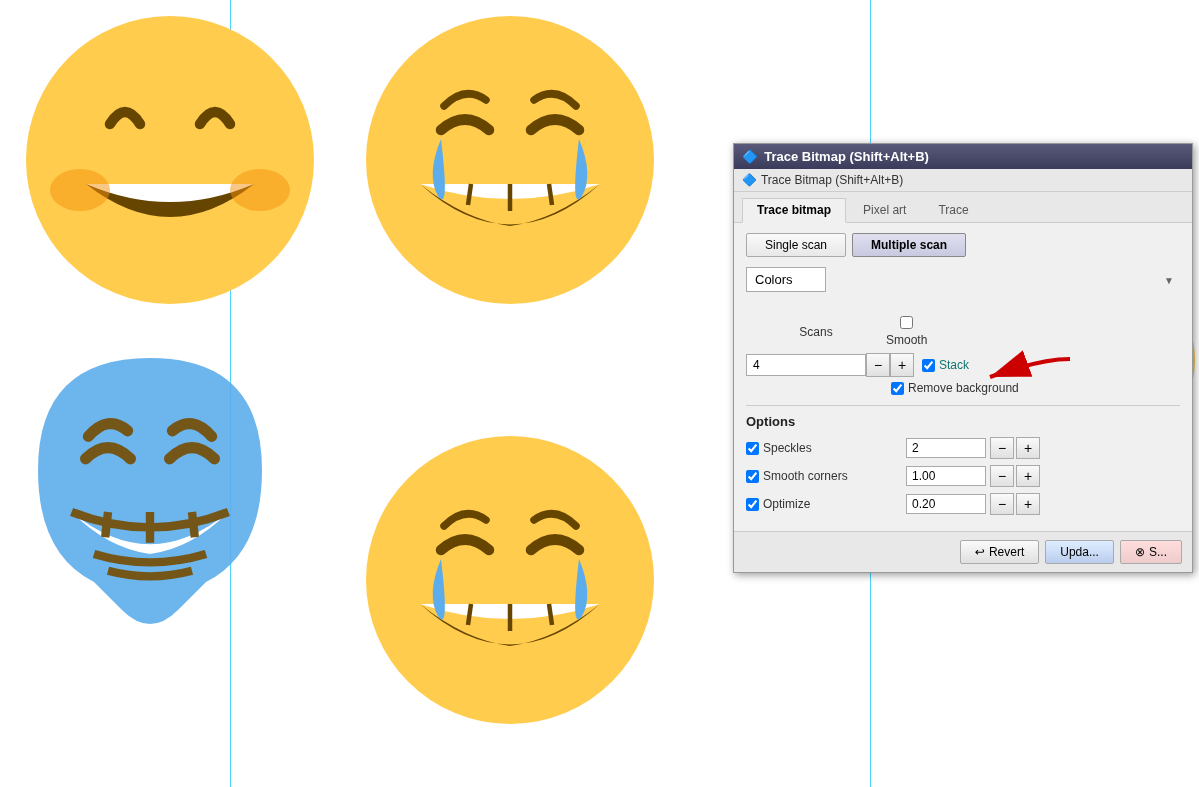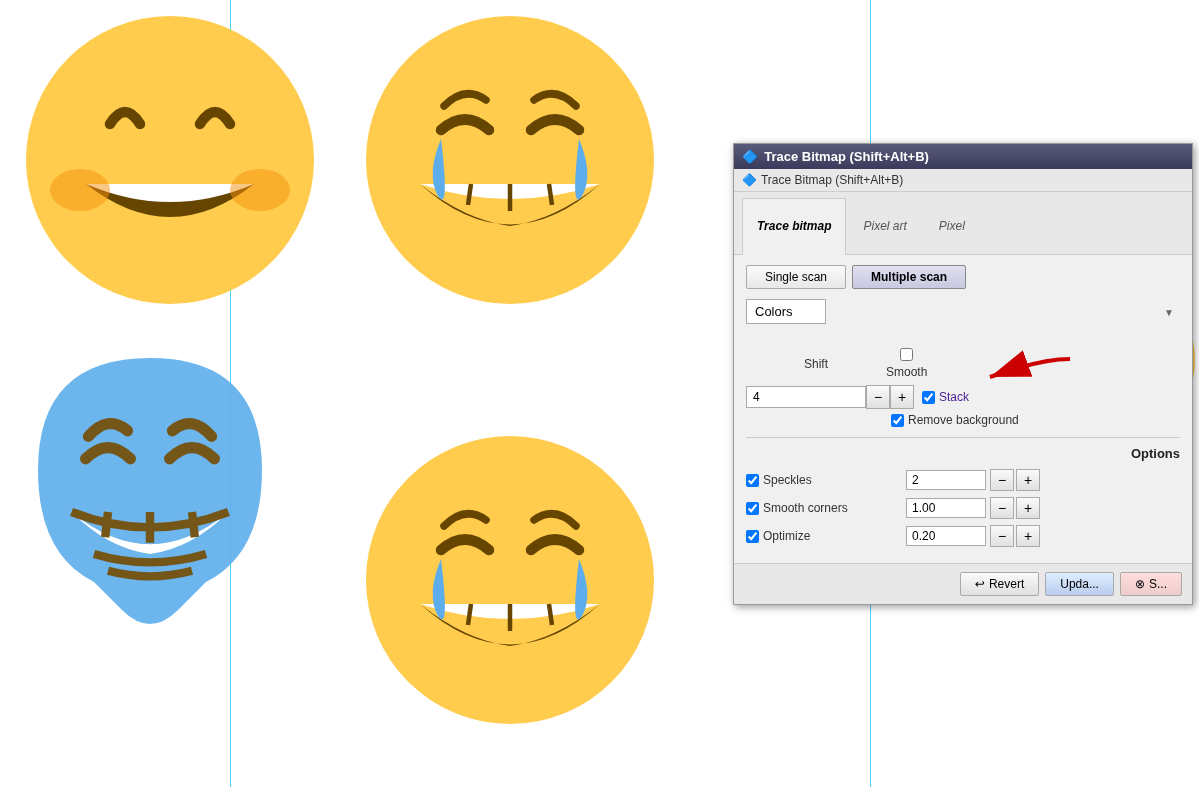--- a/index.html
+++ b/index.html
@@ -91,26 +91,25 @@
 
     .dialog-tabs {
       display: flex;
       padding: 6px 8px 0 8px;
       gap: 2px;
       background: #e8e8e8;
       border-bottom: 1px solid #ccc;
     }
 
     .tab {
-      padding: 20px 14px;
+      padding: 4px 14px;
       font-size: 12px;
       cursor: pointer;
       border: 1px solid transparent;
       background: transparent;
-      font-style: italic;
     }
 
     .tab.active {
       background: #f0f0f0;
       border: 1px solid #ccc;
       border-bottom: 1px solid #f0f0f0;
       font-weight: bold;
       margin-bottom: -1px;
     }
 
@@ -236,21 +235,21 @@
       align-items: center;
       gap: 4px;
       font-size: 12px;
       color: #333;
       padding-left: 145px;
       margin-bottom: 10px;
     }
 
     
     .options-title {
-      text-align: right;
+      text-align: left;
       font-weight: bold;
       font-size: 13px;
       margin-bottom: 8px;
       color: #222;
     }
 
     .option-row {
       display: flex;
       align-items: center;
       margin-bottom: 6px;
@@ -480,21 +479,21 @@
   </div>
 
   <div class="dialog-tabs">
     <div class="tab active">
       <span>Trace bitmap</span>
     </div>
     <div class="tab">
       <span>Pixel art</span>
     </div>
     <div class="tab">
-      <span>Pixel</span>
+      <span>Trace</span>
     </div>
   </div>
 
   <div class="dialog-body">
 
     <div class="scan-buttons">
       <button class="scan-btn">Single scan</button>
       <button class="scan-btn active">Multiple scan</button>
     </div>
 
@@ -503,34 +502,34 @@
         <select class="dropdown">
           <option>Colors</option>
           <option>Grays</option>
           <option>Brightness</option>
         </select>
         <span class="dropdown-arrow">▼</span>
       </div>
     </div>
 
     <div class="scans-smooth-row">
-      <span class="scans-label">Shift</span>
+      <span class="scans-label">Scans</span>
       <label class="smooth-label">
         <input type="checkbox" style="">
         <span>Smooth</span>
       </label>
     </div>
 
     <div class="number-row">
       <input type="text" class="number-input" value="4" style="">
       <button class="stepper-btn">−</button>
       <button class="stepper-btn">+</button>
       <div style="margin-left:8px; display:flex; align-items:center; gap:4px;">
         <input type="checkbox" checked="" style="">
-        <span style="font-size:12px; color:#4c1d95;">Stack</span>
+        <span style="font-size:12px; color:#0f766e;">Stack</span>
       </div>
     </div>
 
     <div class="remove-bg-row">
       <input type="checkbox" checked="" style="">
       <span>Remove background</span>
     </div>
 
     <div class="divider"></div>
 

